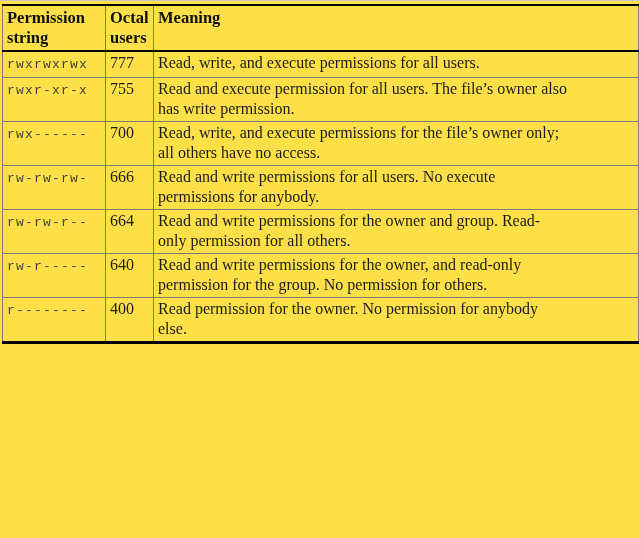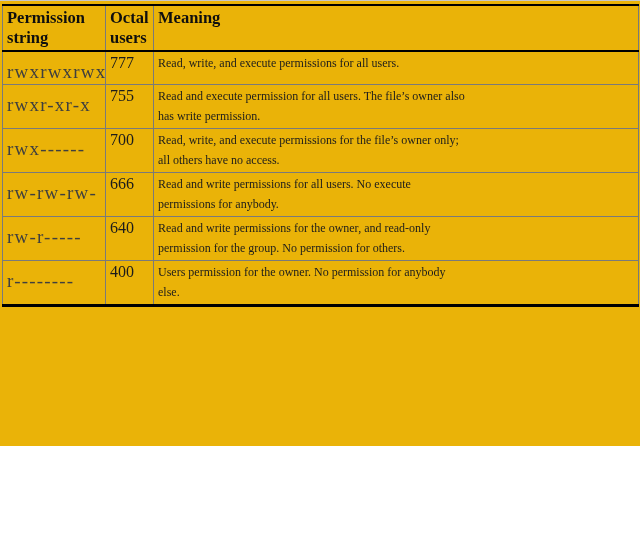--- a/index.html
+++ b/index.html
@@ -2,22 +2,22 @@
 <html><head>
 <meta charset="utf-8">
 <style>
   html, body {
     margin: 0;
     padding: 0;
     background: #ffffff;
   }
   .page {
     width: 640px;
-    height: 446px;
-    background: #eab308;
+    height: 538px;
+    background: #fde047;
     overflow: hidden;
     font-family: "Liberation Serif", serif;
     box-sizing: border-box;
   }
   .top-rule {
     width: 640px;
     height: 0;
     border-top: 1px solid #c8c8c8;
   }
   table.perm-table {
@@ -41,34 +41,34 @@
     line-height: 20px;
     text-align: left;
     color: #0f0f0f;
     padding-top: 2px;
     padding-bottom: 2px;
   }
   .perm-table tbody tr:last-child td {
     border-bottom: 3px solid #000000;
   }
   td.cell-perm {
-    font-family: Liberation Serif, serif;
-    font-size: 19px;
+    font-family: Liberation Mono, monospace;
+    font-size: 13px;
     letter-spacing: 1.2px;
     line-height: 20px;
     color: #3f3f3f;
-    padding-top: 10px;
+    padding-top: 3px;
   }
   td.cell-octal {
     font-size: 16px;
     line-height: 20px;
     color: #1c1c1c;
   }
   td.cell-meaning {
-    font-size: 12px;
+    font-size: 16px;
     line-height: 20px;
     color: #1c1c1c;
     white-space: pre-wrap;
   }
 </style>
 </head>
 <body>
 
 <div class="page">
   <div class="top-rule"></div>
@@ -104,26 +104,32 @@
         <td class="cell-meaning">Read, write, and execute permissions for the file’s owner only;
 all others have no access.</td>
       </tr>
       <tr>
         <td class="cell-perm">rw-rw-rw-</td>
         <td class="cell-octal">666</td>
         <td class="cell-meaning">Read and write permissions for all users. No execute
 permissions for anybody.</td>
       </tr>
       <tr>
+        <td class="cell-perm">rw-rw-r--</td>
+        <td class="cell-octal">664</td>
+        <td class="cell-meaning">Read and write permissions for the owner and group. Read-
+only permission for all others.</td>
+      </tr>
+      <tr>
         <td class="cell-perm">rw-r-----</td>
         <td class="cell-octal">640</td>
         <td class="cell-meaning">Read and write permissions for the owner, and read-only
 permission for the group. No permission for others.</td>
       </tr>
       <tr>
         <td class="cell-perm">r--------</td>
         <td class="cell-octal">400</td>
-        <td class="cell-meaning">Users permission for the owner. No permission for anybody
+        <td class="cell-meaning">Read permission for the owner. No permission for anybody
 else.</td>
       </tr>
     </tbody>
   </table>
 </div>
 
 </body></html>

